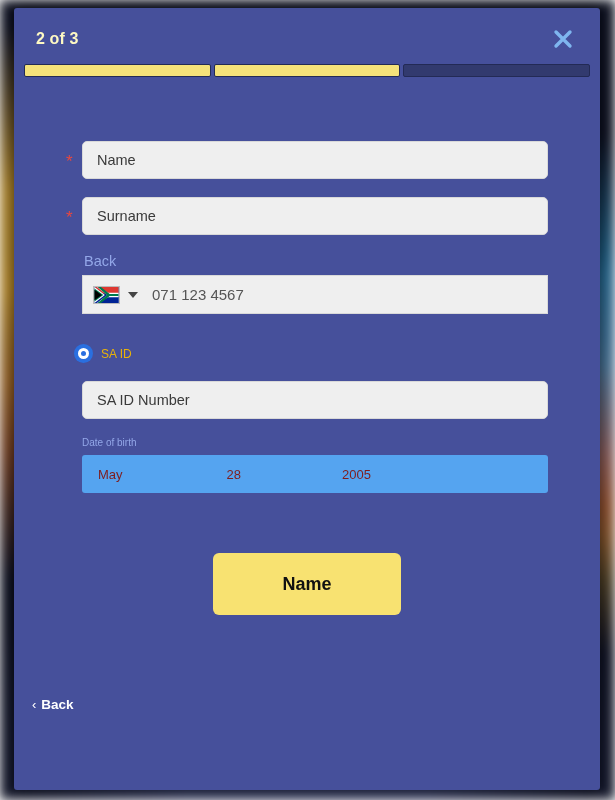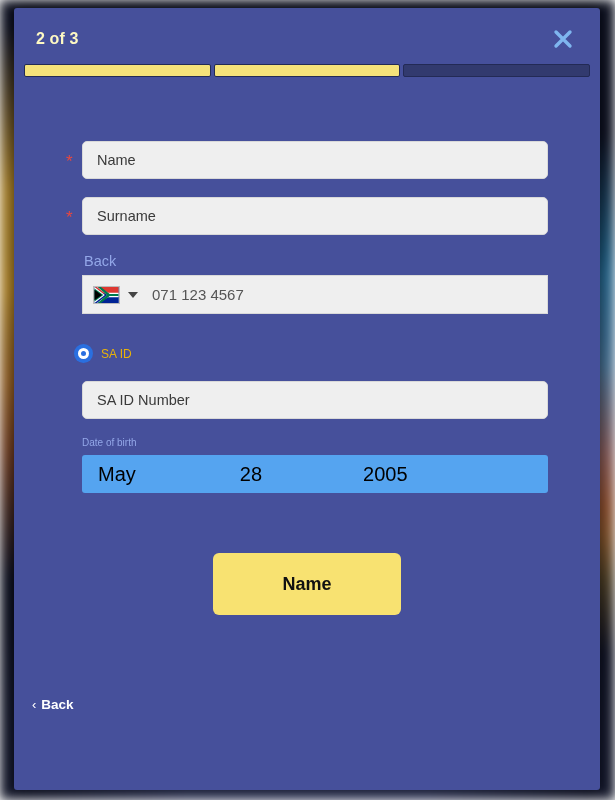--- a/index.html
+++ b/index.html
@@ -212,22 +212,22 @@
   .dob-bar {
     margin-left: 16px;
     height: 38px;
     background: #55a4f0;
     border-radius: 3px;
     display: flex;
     align-items: center;
     cursor: pointer;
   }
   .dob-cell {
-    color: #000000;
-    font-size: 20px;
+    color: #7f1d1d;
+    font-size: 13px;
   }
   .dob-cell.month { margin-left: 16px; }
   .dob-cell.day   { margin-left: 104px; }
   .dob-cell.year  { margin-left: 101px; }
 
   
   .next-wrap {
     display: flex;
     justify-content: center;
     margin-top: 60px;

